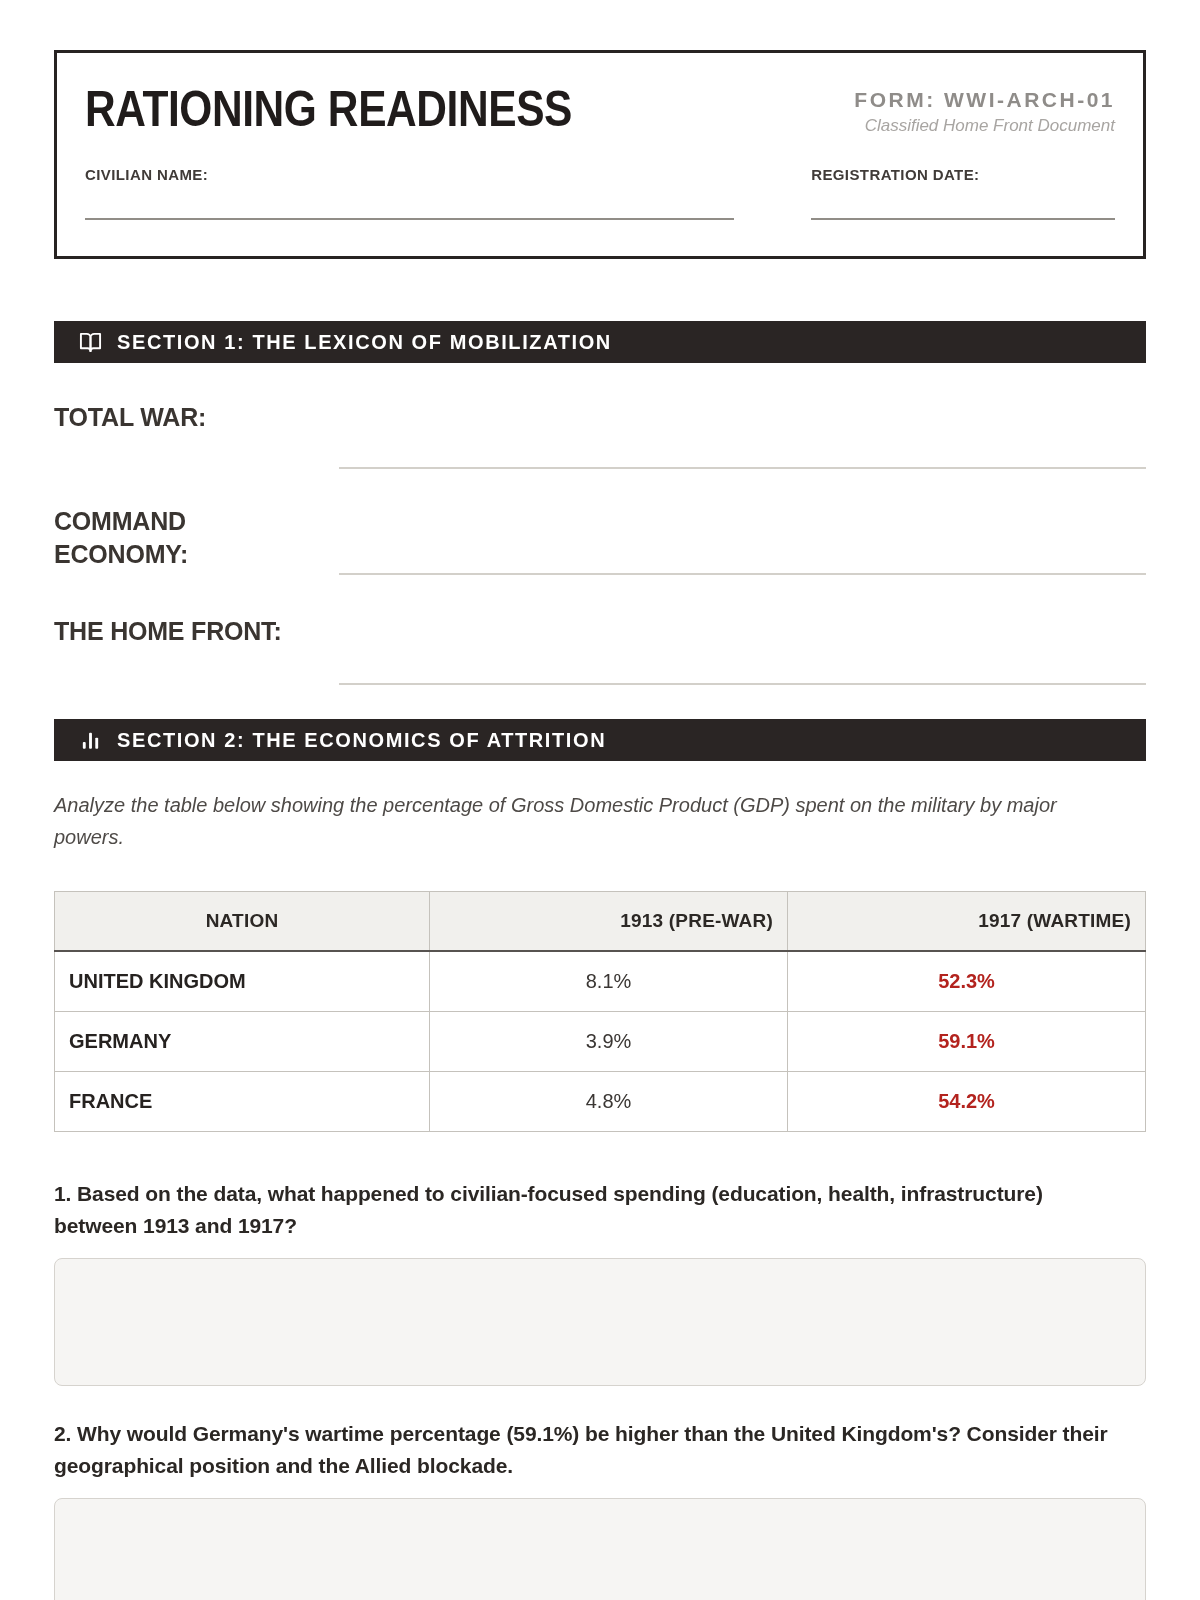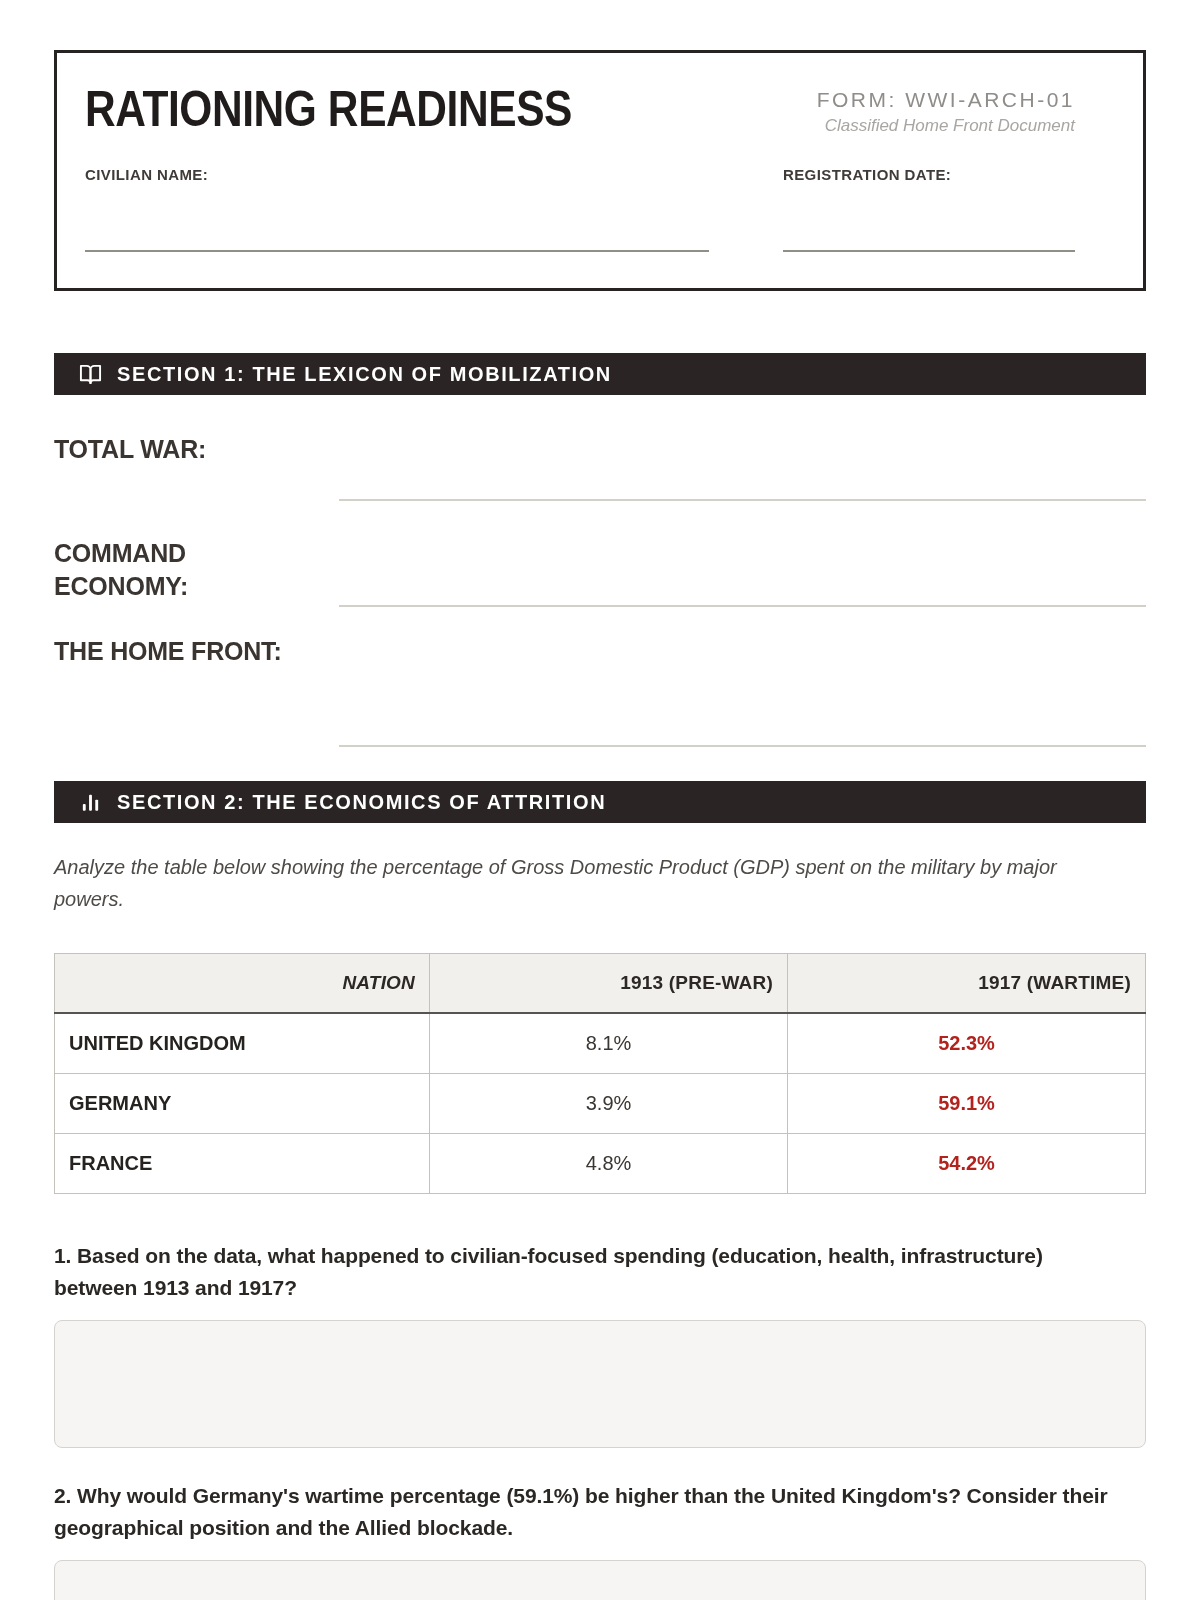--- a/index.html
+++ b/index.html
@@ -6,34 +6,34 @@
   html, body { background: #ffffff; }
   body {
     width: 1200px; height: 1600px; overflow: hidden;
     font-family: "Liberation Sans", "DejaVu Sans", sans-serif;
     color: #2e2a27;
   }
   .page { width: 1092px; margin: 0 auto; padding-top: 50px; }
 
   
   .form-box {
-    height: 241px; border: 3px solid #272322;
-    padding: 30px 68px 36px 28px;
+    height: 209px; border: 3px solid #272322;
+    padding: 30px 28px 36px 28px;
     display: flex; flex-direction: column;
   }
   .form-box-top { display: flex; justify-content: space-between; align-items: flex-start; }
   .form-title {
     font-size: 50px; font-weight: bold; color: #201c1b;
     letter-spacing: -0.5px; line-height: 1.05;
     display: inline-block; transform: scaleX(0.85); transform-origin: left top;
     white-space: nowrap;
   }
   .form-meta { text-align: right; padding-top: 4px; }
   .form-code {
-    font-size: 21px; font-weight: normal; letter-spacing: 2.5px;
+    font-size: 21px; font-weight: bold; letter-spacing: 2.5px;
     color: #8f8c89; line-height: 1.25;
   }
   .form-classification { font-size: 17px; font-style: italic; color: #a8a5a2; margin-top: 3px; }
   .fields { display: flex; justify-content: space-between; margin-top: 30px; flex: 1; }
   .field { display: flex; flex-direction: column; justify-content: space-between; }
   .field-name { width: 63%; }
   .field-date { width: 29.5%; }
   .field-label {
     font-size: 15px; font-weight: bold; letter-spacing: 0.4px; color: #403b38;
   }
@@ -50,39 +50,39 @@
     white-space: nowrap;
   }
   .bar-s1 { margin-top: 62px; }
   .bar-s2 { margin-top: 34px; }
 
   
   .terms { margin-top: 22px; }
   .term-row { display: grid; grid-template-columns: 240px 1fr; column-gap: 45px; }
   .term-row.r1 { height: 84px;  padding-top: 16px; }
   .term-row.r2 { height: 106px; padding-top: 36px; }
-  .term-row.r3 { height: 140px; padding-top: 28px; }
+  .term-row.r3 { height: 110px; padding-top: 40px; }
   .term-label {
     font-size: 25px; font-weight: bold; color: #3a3531; line-height: 1.32;
     letter-spacing: -0.2px;
   }
   .term-line { align-self: stretch; border-bottom: 2px solid #d3d0ca; }
 
   
   .instruction {
     margin-top: 28px; font-size: 20px; font-style: italic; color: #4e4a47;
     line-height: 1.6; max-width: 1070px;
   }
   table.gdp { width: 100%; border-collapse: collapse; margin-top: 38px; }
   table.gdp th, table.gdp td { border: 1px solid #c5c2bc; padding: 18px 14px; }
   table.gdp th {
     background: #f1f0ed; font-size: 19px; font-weight: bold; color: #2c2825;
     border-bottom: 2px solid #575350; letter-spacing: 0.2px;
   }
-  table.gdp th.col-nation { text-align: right; width: 33%; font-style: italic; }
+  table.gdp th.col-nation { text-align: center; width: 33%; }
   table.gdp th.col-year { text-align: right; width: 31.5%; }
   table.gdp td { font-size: 20px; color: #3a3633; }
   table.gdp td.nation { font-weight: bold; color: #262220; }
   table.gdp td.num { text-align: center; }
   table.gdp td.wartime { font-weight: bold; }
 
   .question {
     margin-top: 46px; font-size: 21px; font-weight: bold; color: #2b2724;
     line-height: 1.5; max-width: 1075px; letter-spacing: -0.1px;
   }

